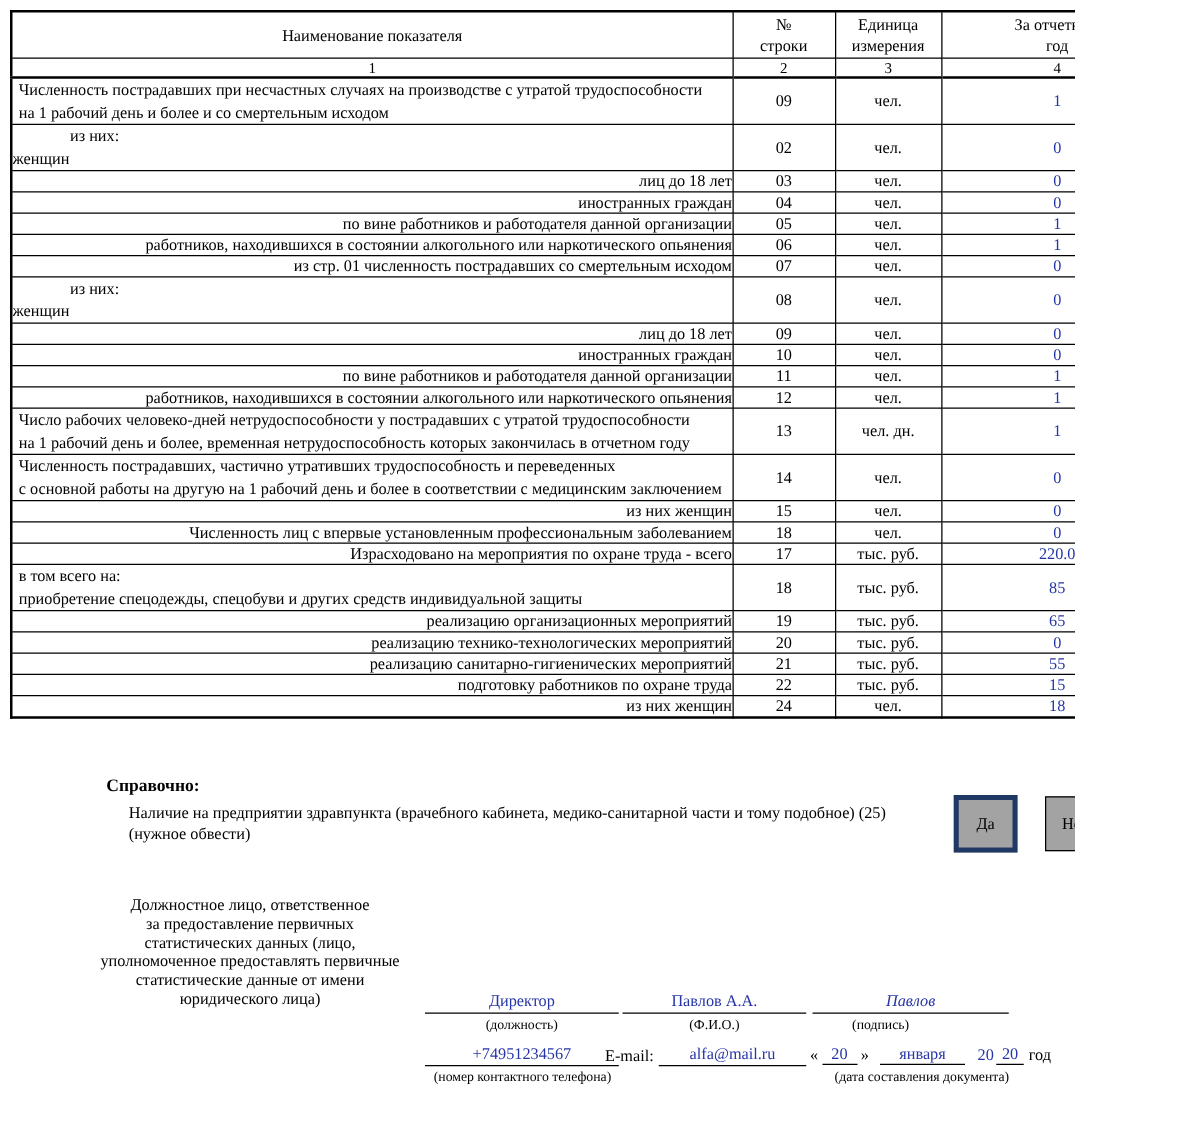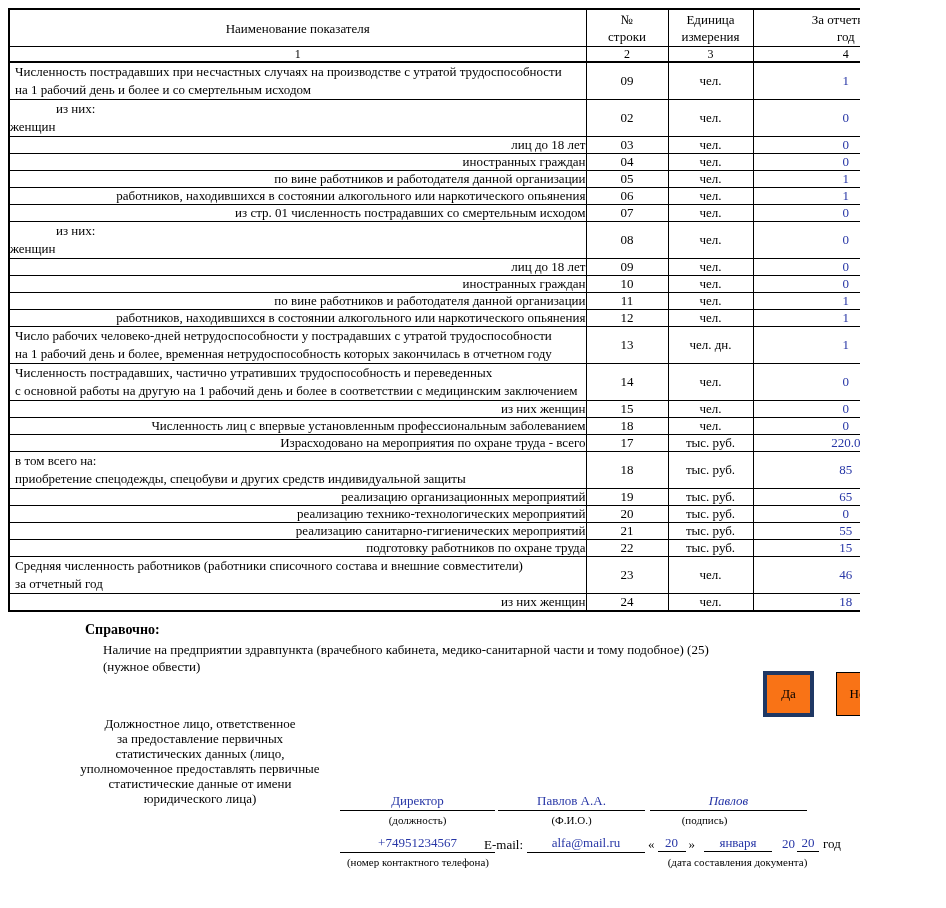--- a/index.html
+++ b/index.html
@@ -20,21 +20,21 @@
   .ind0{padding-left:5px;}
   .ind1{}
   .ind2{padding-left:17px;}
   .ind3{padding-left:46px;}
   td.c2,td.c3{text-align:center;}
   td.c4{text-align:center;color:var(--val-blue);}
 
   
   .spr-title{position:absolute;left:85px;top:622px;font-size:14px;font-weight:bold;}
   .spr-text{position:absolute;left:103px;top:641px;font-size:13px;line-height:17px;width:660px;}
-  .opt-box{position:absolute;text-align:center;font-size:13px;background:#f97316;margin-top:35px;}
+  .opt-box{position:absolute;text-align:center;font-size:13px;background:#a3a3a3;}
   .opt-yes{left:763px;top:636px;width:43px;height:38px;line-height:38px;
         border:4px solid var(--box-navy);}
   .opt-no{left:836px;top:637px;width:46px;height:42px;line-height:42px;
         border:1px solid #000;}
 
   
   .off-label{position:absolute;left:55px;top:716px;width:290px;text-align:center;
         font-size:13px;line-height:15px;}
   .fld{position:absolute;height:17px;border-bottom:1px solid #000;text-align:center;
         font-size:13px;color:var(--val-blue);white-space:nowrap;}
@@ -263,29 +263,20 @@
         <tr>
           <td class="c1">
             <div class="ln ind0">подготовку работников по охране труда</div>
           </td>
           <td class="c2">22</td>
           <td class="c3">тыс. руб.</td>
           <td class="c4">15</td>
         </tr>
         <tr>
           <td class="c1">
-            <div class="ln ind0">Средняя численность работников (работники списочного состава и внешние совместители)</div>
-            <div class="ln ind0">за отчетный год</div>
-          </td>
-          <td class="c2">23</td>
-          <td class="c3">чел.</td>
-          <td class="c4">46</td>
-        </tr>
-        <tr>
-          <td class="c1">
             <div class="ln ind2">из них женщин</div>
           </td>
           <td class="c2">24</td>
           <td class="c3">чел.</td>
           <td class="c4">18</td>
         </tr>
       </tbody>
   </table>
 
   <div class="spr-title">Справочно:</div>

